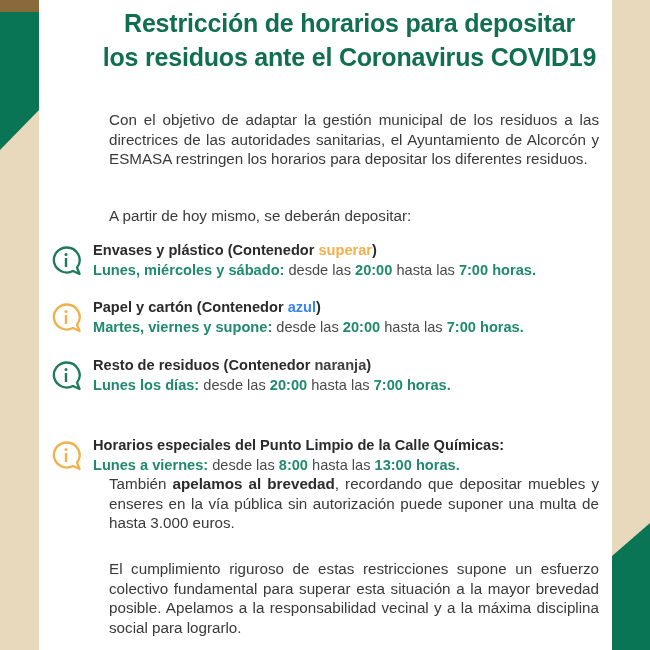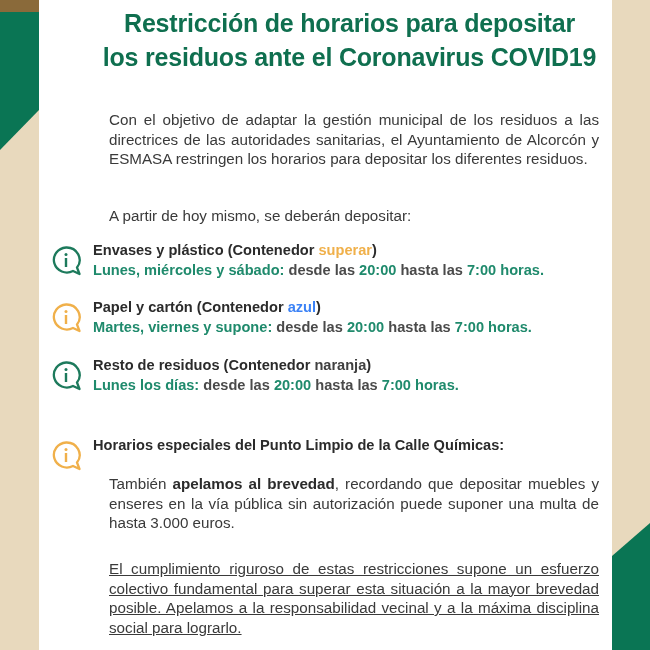--- a/index.html
+++ b/index.html
@@ -6,27 +6,27 @@
   body { width:650px; height:650px; overflow:hidden; background:#ffffff; position:relative; font-family:"Liberation Sans", "DejaVu Sans", sans-serif; }
   .band-left { position:absolute; left:0; top:0; width:39px; height:650px; background:#e8d9bd; }
   .band-right { position:absolute; left:612px; top:0; width:38px; height:650px; background:#e8d9bd; }
   .deco { position:absolute; left:0; top:0; width:650px; height:650px; pointer-events:none; }
   .page { position:absolute; left:39px; top:0; width:573px; height:650px; background:#ffffff; }
   .title { position:absolute; left:0; top:6px; width:573px; text-align:center; color:#0f6f4f; font-weight:bold; font-size:25px; line-height:34px; letter-spacing:-0.2px;padding-left:24px; }
   .body-text { position:absolute; left:42px; width:490px; color:#3a3a3a; font-size:15.2px; line-height:19.5px; text-align:justify;margin-left:28px; }
   .p1 { top:110px; }
   .p2 { top:206px; }
   .p3 { top:474px; }
-  .p4 { top:559px;text-decoration:underline; }
+  .p4 { top:559px; }
   .item { position:absolute; left:10px; width:540px; height:40px; }
   .item .icon { position:absolute; left:0; top:3px; width:34px; height:34px; }
   .item .lines { position:absolute; left:44px; top:0; white-space:nowrap; font-size:14.6px; line-height:19.5px; font-weight:bold; }
   .item .l1 { color:#2b2b2b; }
   .item .l2 { color:#1f8a6c; }
-  .item .l2 .plain { color:#4a4a4a; font-weight:bold; }
+  .item .l2 .plain { color:#4a4a4a; font-weight:normal; }
   .bold { font-weight:bold; color:#2b2b2b; }
 </style>
 </head>
 <body>
 
 <div class="band-left"></div>
 <div class="band-right"></div>
 
 <svg class="deco" viewBox="0 0 650 650" xmlns="http://www.w3.org/2000/svg">
   <polygon points="0,0 39,0 39,110 0,150" fill="#0a7554"></polygon>
@@ -80,19 +80,20 @@
   </div>
 
   <div class="item" style="top:436px;">
     <svg class="icon" viewBox="0 0 34 34">
       <path d="M17 3.5 A13 12.5 0 1 0 24 27 L30.5 30 L28 23.5 A13 12.5 0 0 0 17 3.5" fill="none" stroke="#f0b04a" stroke-width="2.3" stroke-linejoin="round"></path>
       <circle cx="17" cy="10.5" r="1.5" fill="#f0b04a"></circle>
       <rect x="15.8" y="14" width="2.4" height="9" fill="#f0b04a"></rect>
     </svg>
     <div class="lines">
       <div class="l1"><span>Horarios especiales del Punto Limpio de la Calle Químicas:</span></div>
+      <div class="l2"><span>Lunes a viernes:</span><span class="plain"> desde las </span><span>8:00</span><span class="plain"> hasta las </span><span>13:00 horas.</span></div>
     </div>
   </div>
 
   <div class="body-text p3"><span>También </span><span class="bold">apelamos al brevedad</span><span>, recordando que depositar muebles y enseres en la vía pública sin autorización puede suponer una multa de hasta 3.000 euros.</span></div>
 
   <div class="body-text p4">El cumplimiento riguroso de estas restricciones supone un esfuerzo colectivo fundamental para superar esta situación a la mayor brevedad posible. Apelamos a la responsabilidad vecinal y a la máxima disciplina social para lograrlo.</div>
 </div>
 
 </body></html>

